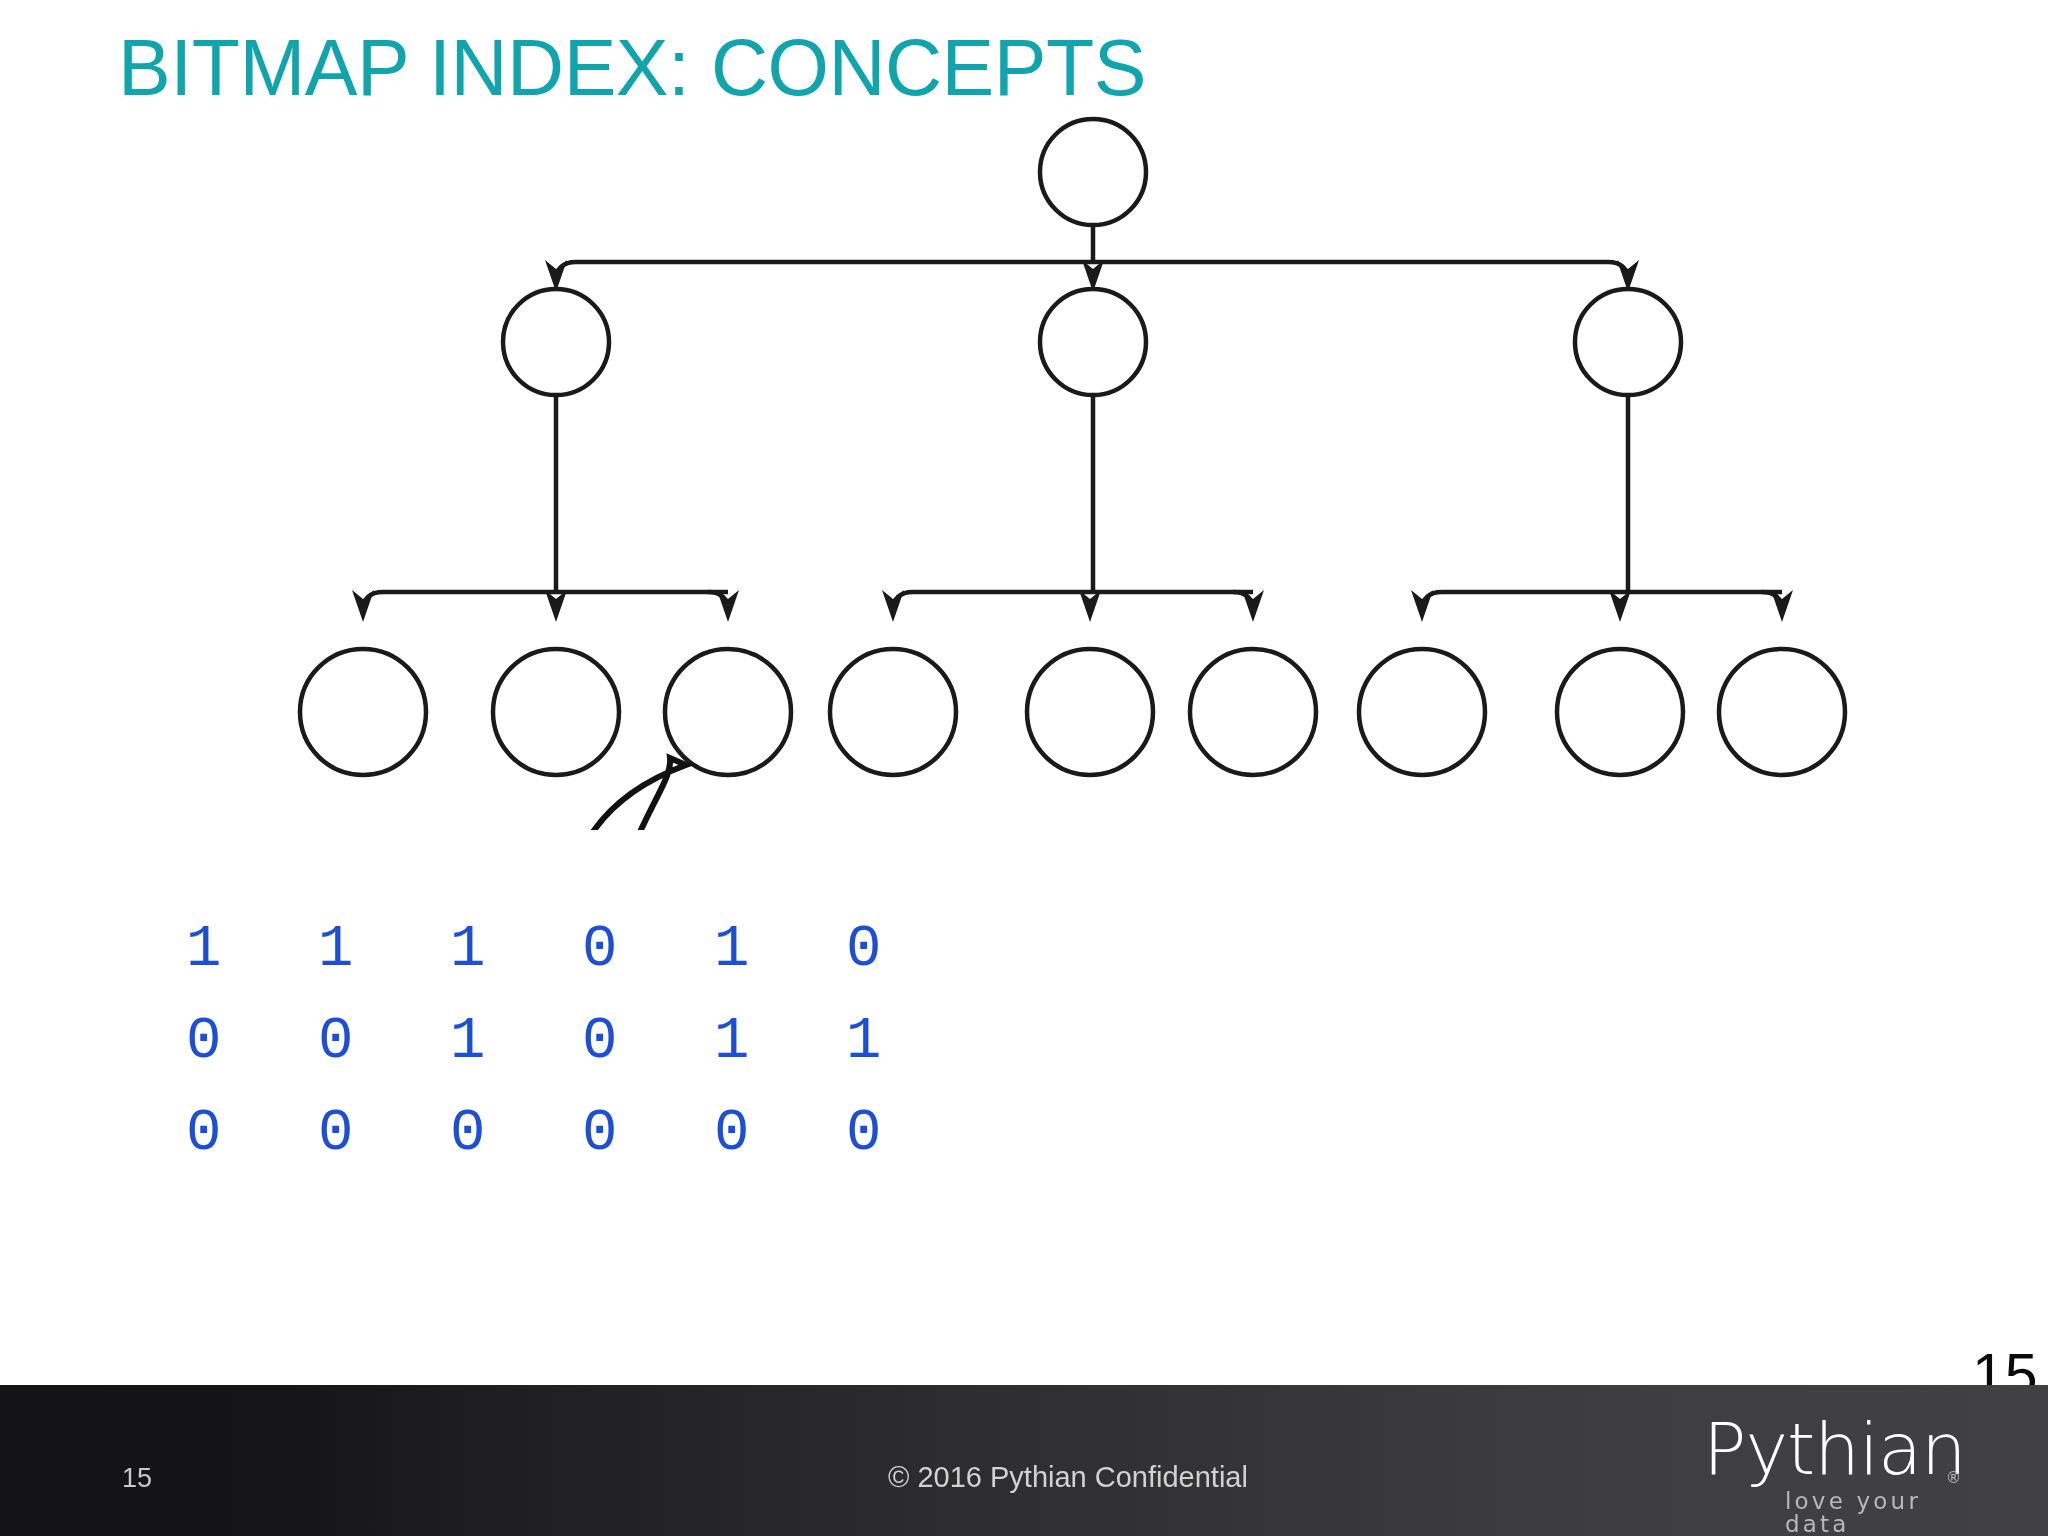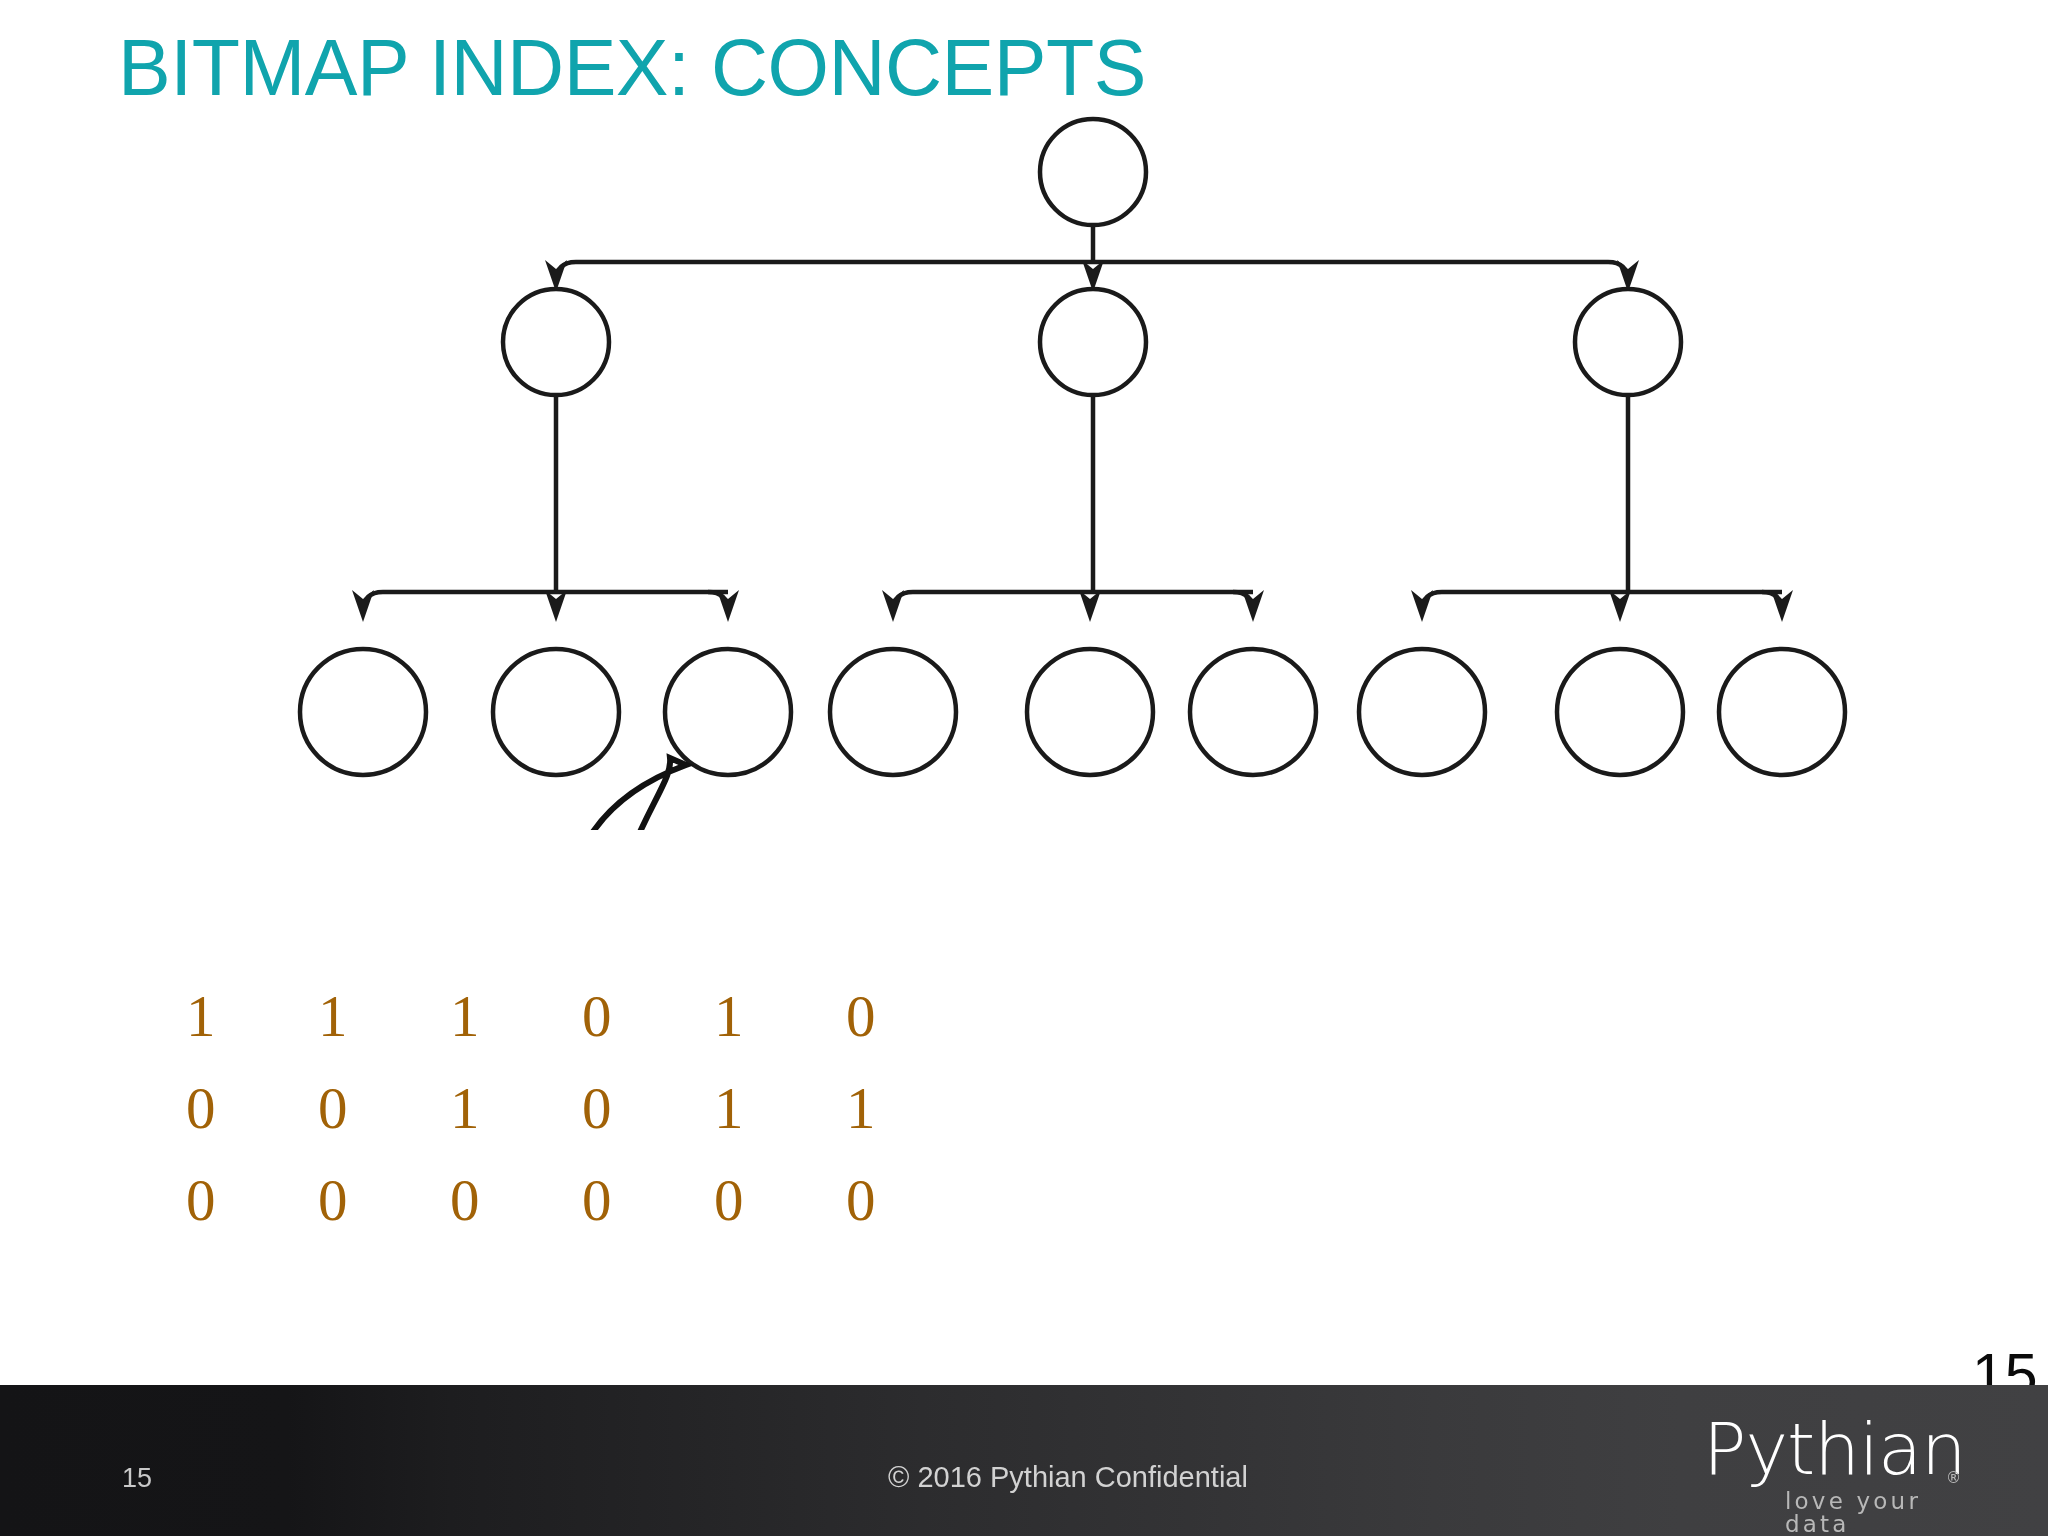--- a/index.html
+++ b/index.html
@@ -32,24 +32,24 @@
   
   #tree-diagram{
     position:absolute;
     left:0;top:110px;
     width:2048px;height:720px;
   }
 
   
   #bitmap-matrix{
     position:absolute;
-    left:186px;top:970px;
-    font-family:Liberation Serif, serif;
+    left:186px;top:904px;
+    font-family:Liberation Mono, monospace;
     font-size:59px;
-    color:#a16207;
+    color:#1d4ed8;
     line-height:92px;
     letter-spacing:0;
   }
   .bitmap-row{
     display:block;
     white-space:nowrap;
     height:92px;
   }
   .bitmap-cell{
     display:inline-block;

